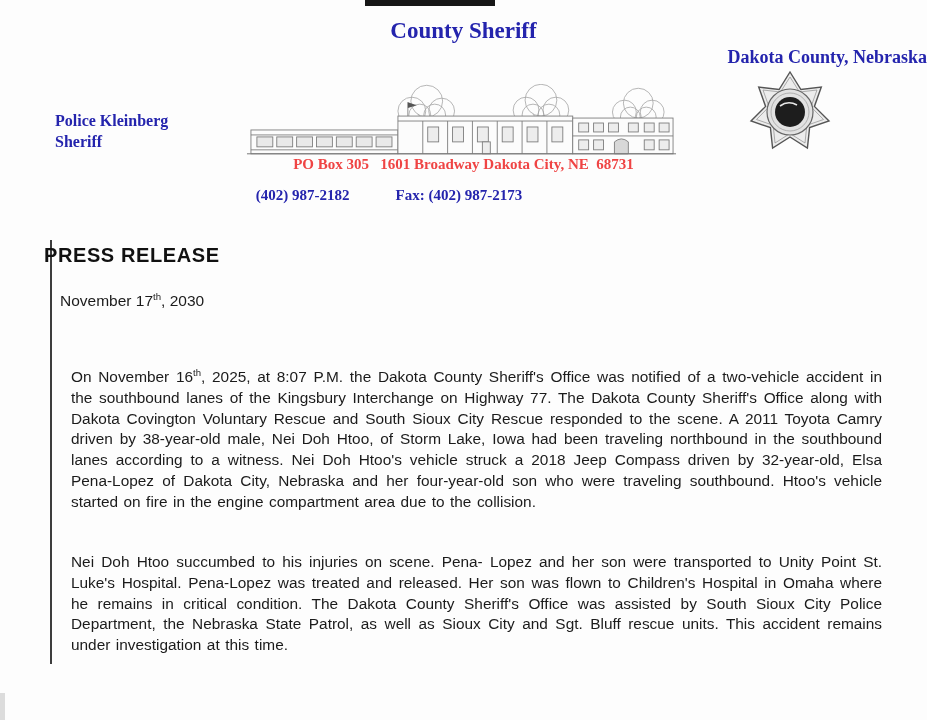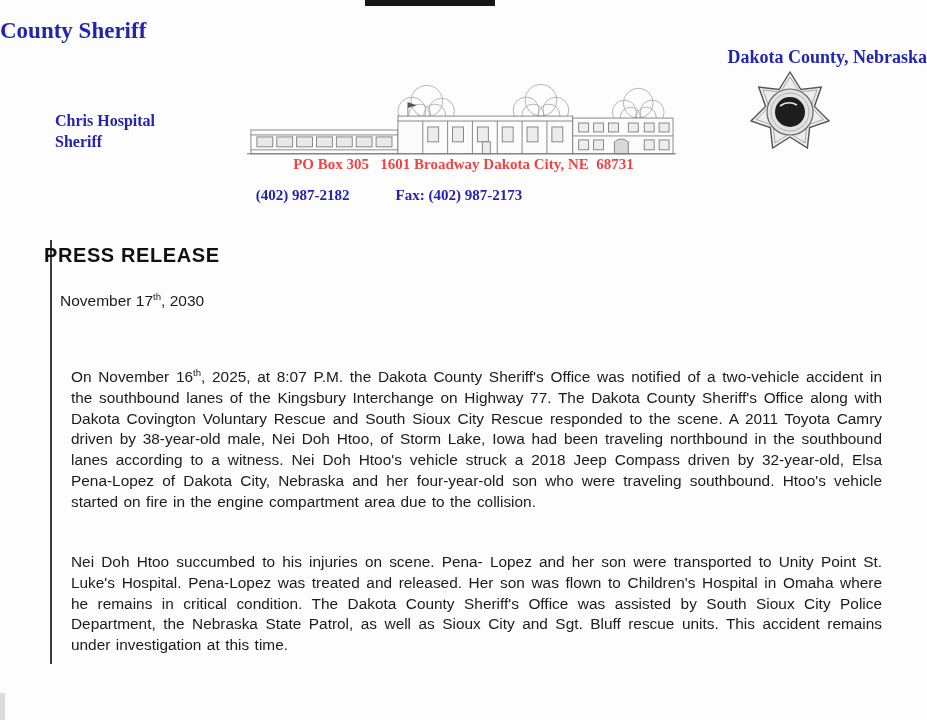--- a/index.html
+++ b/index.html
@@ -18,21 +18,21 @@
     left:365px; top:0; width:130px; height:6px;
     background:#161616;
   }
   .scan-edge {
     left:0; top:693px; width:5px; height:27px;
     background:#dcdcdc;
   }
 
   .header-title {
     left:0; top:18px; width:927px;
-    text-align:left;
+    text-align:center;
     font-weight:bold; font-size:23px;
     color:#2424ad;
   }
   .header-subtitle {
     left:0; top:47px; width:927px;
     text-align:right;
     font-weight:bold; font-size:18px;
     color:#2424ad;
   }
   .official {
@@ -87,21 +87,21 @@
 </style>
 </head>
 <body>
 
 <div class="abs top-bar"></div>
 <div class="abs scan-edge"></div>
 
 <div class="abs header-title serif">County Sheriff</div>
 <div class="abs header-subtitle serif">Dakota County, Nebraska</div>
 
-<div class="abs official serif"><span>Chris Hospital</span><br><span>Sheriff</span></div>
+<div class="abs official serif"><span>Police Kleinberg</span><br><span>Sheriff</span></div>
 
 <svg class="abs building" width="437" height="82" viewBox="0 0 440 82">
   <g stroke="#9a9a9a" stroke-width="0.8" fill="none">
 
     <g opacity="0.9">
       <circle cx="170" cy="27" r="14"></circle>
         <circle cx="185" cy="17" r="16"></circle>
         <circle cx="200" cy="27" r="13"></circle>
         <circle cx="178" cy="31" r="11"></circle>
         <circle cx="193" cy="31" r="11"></circle>

